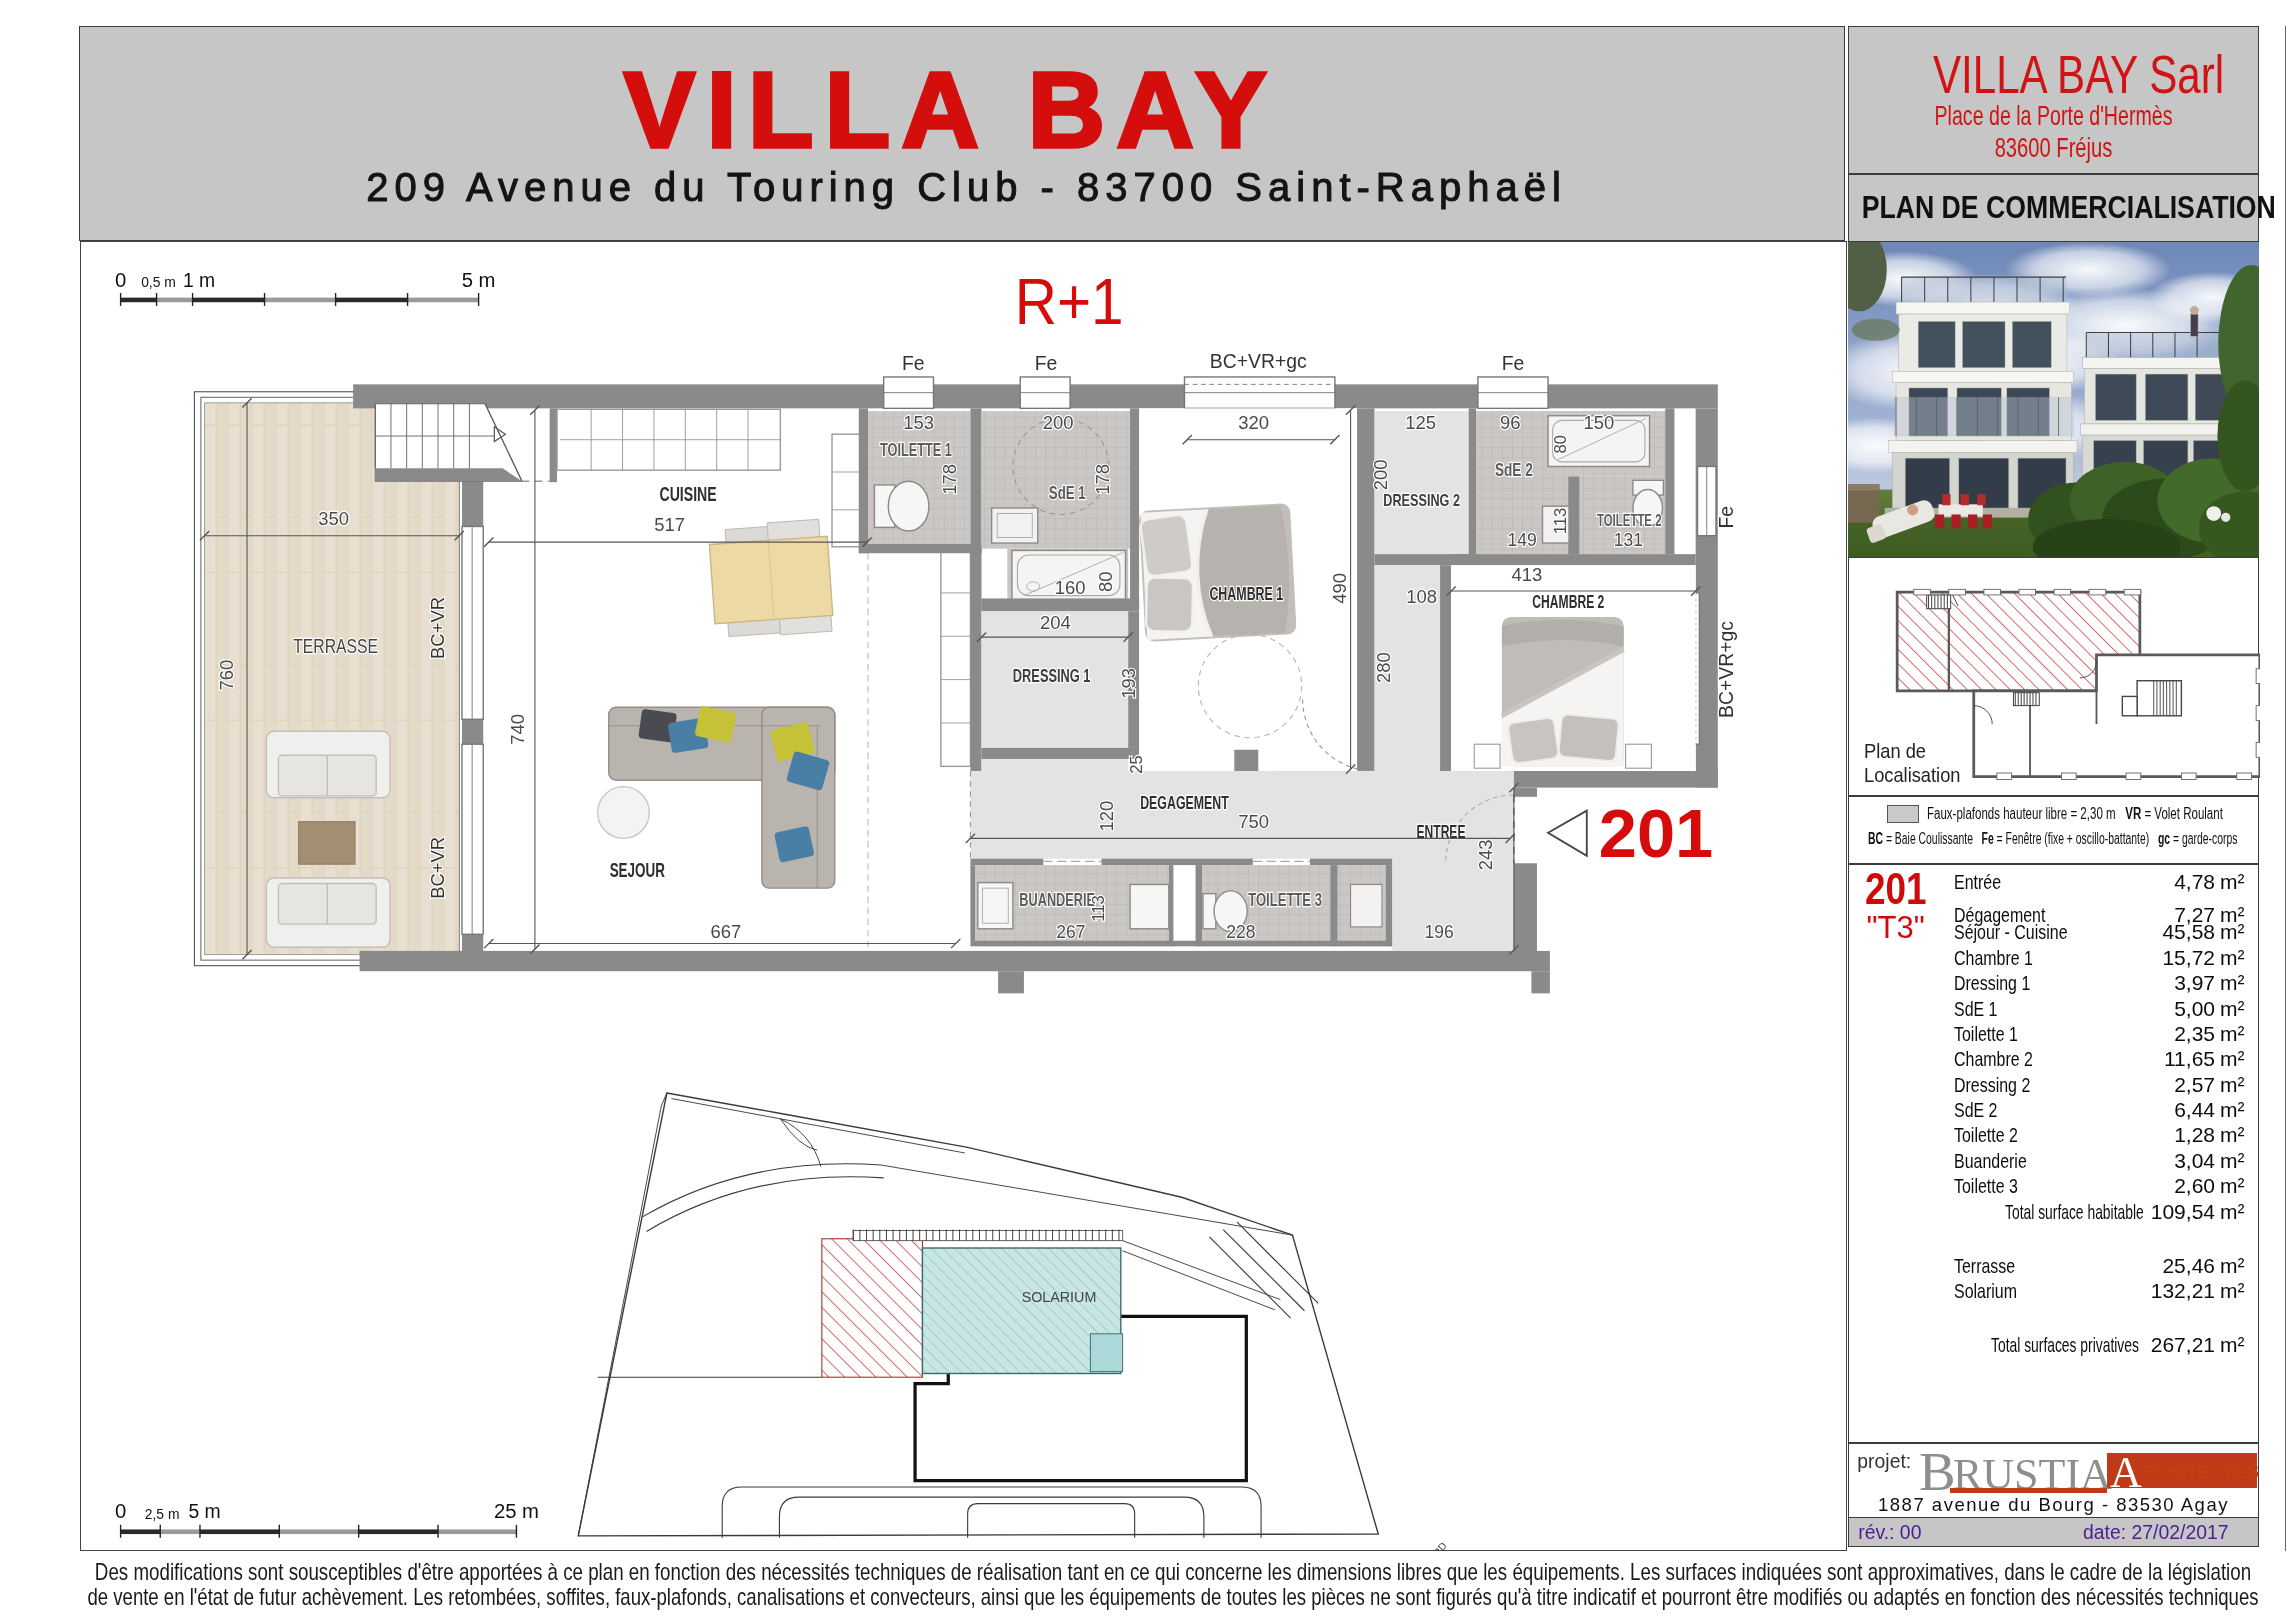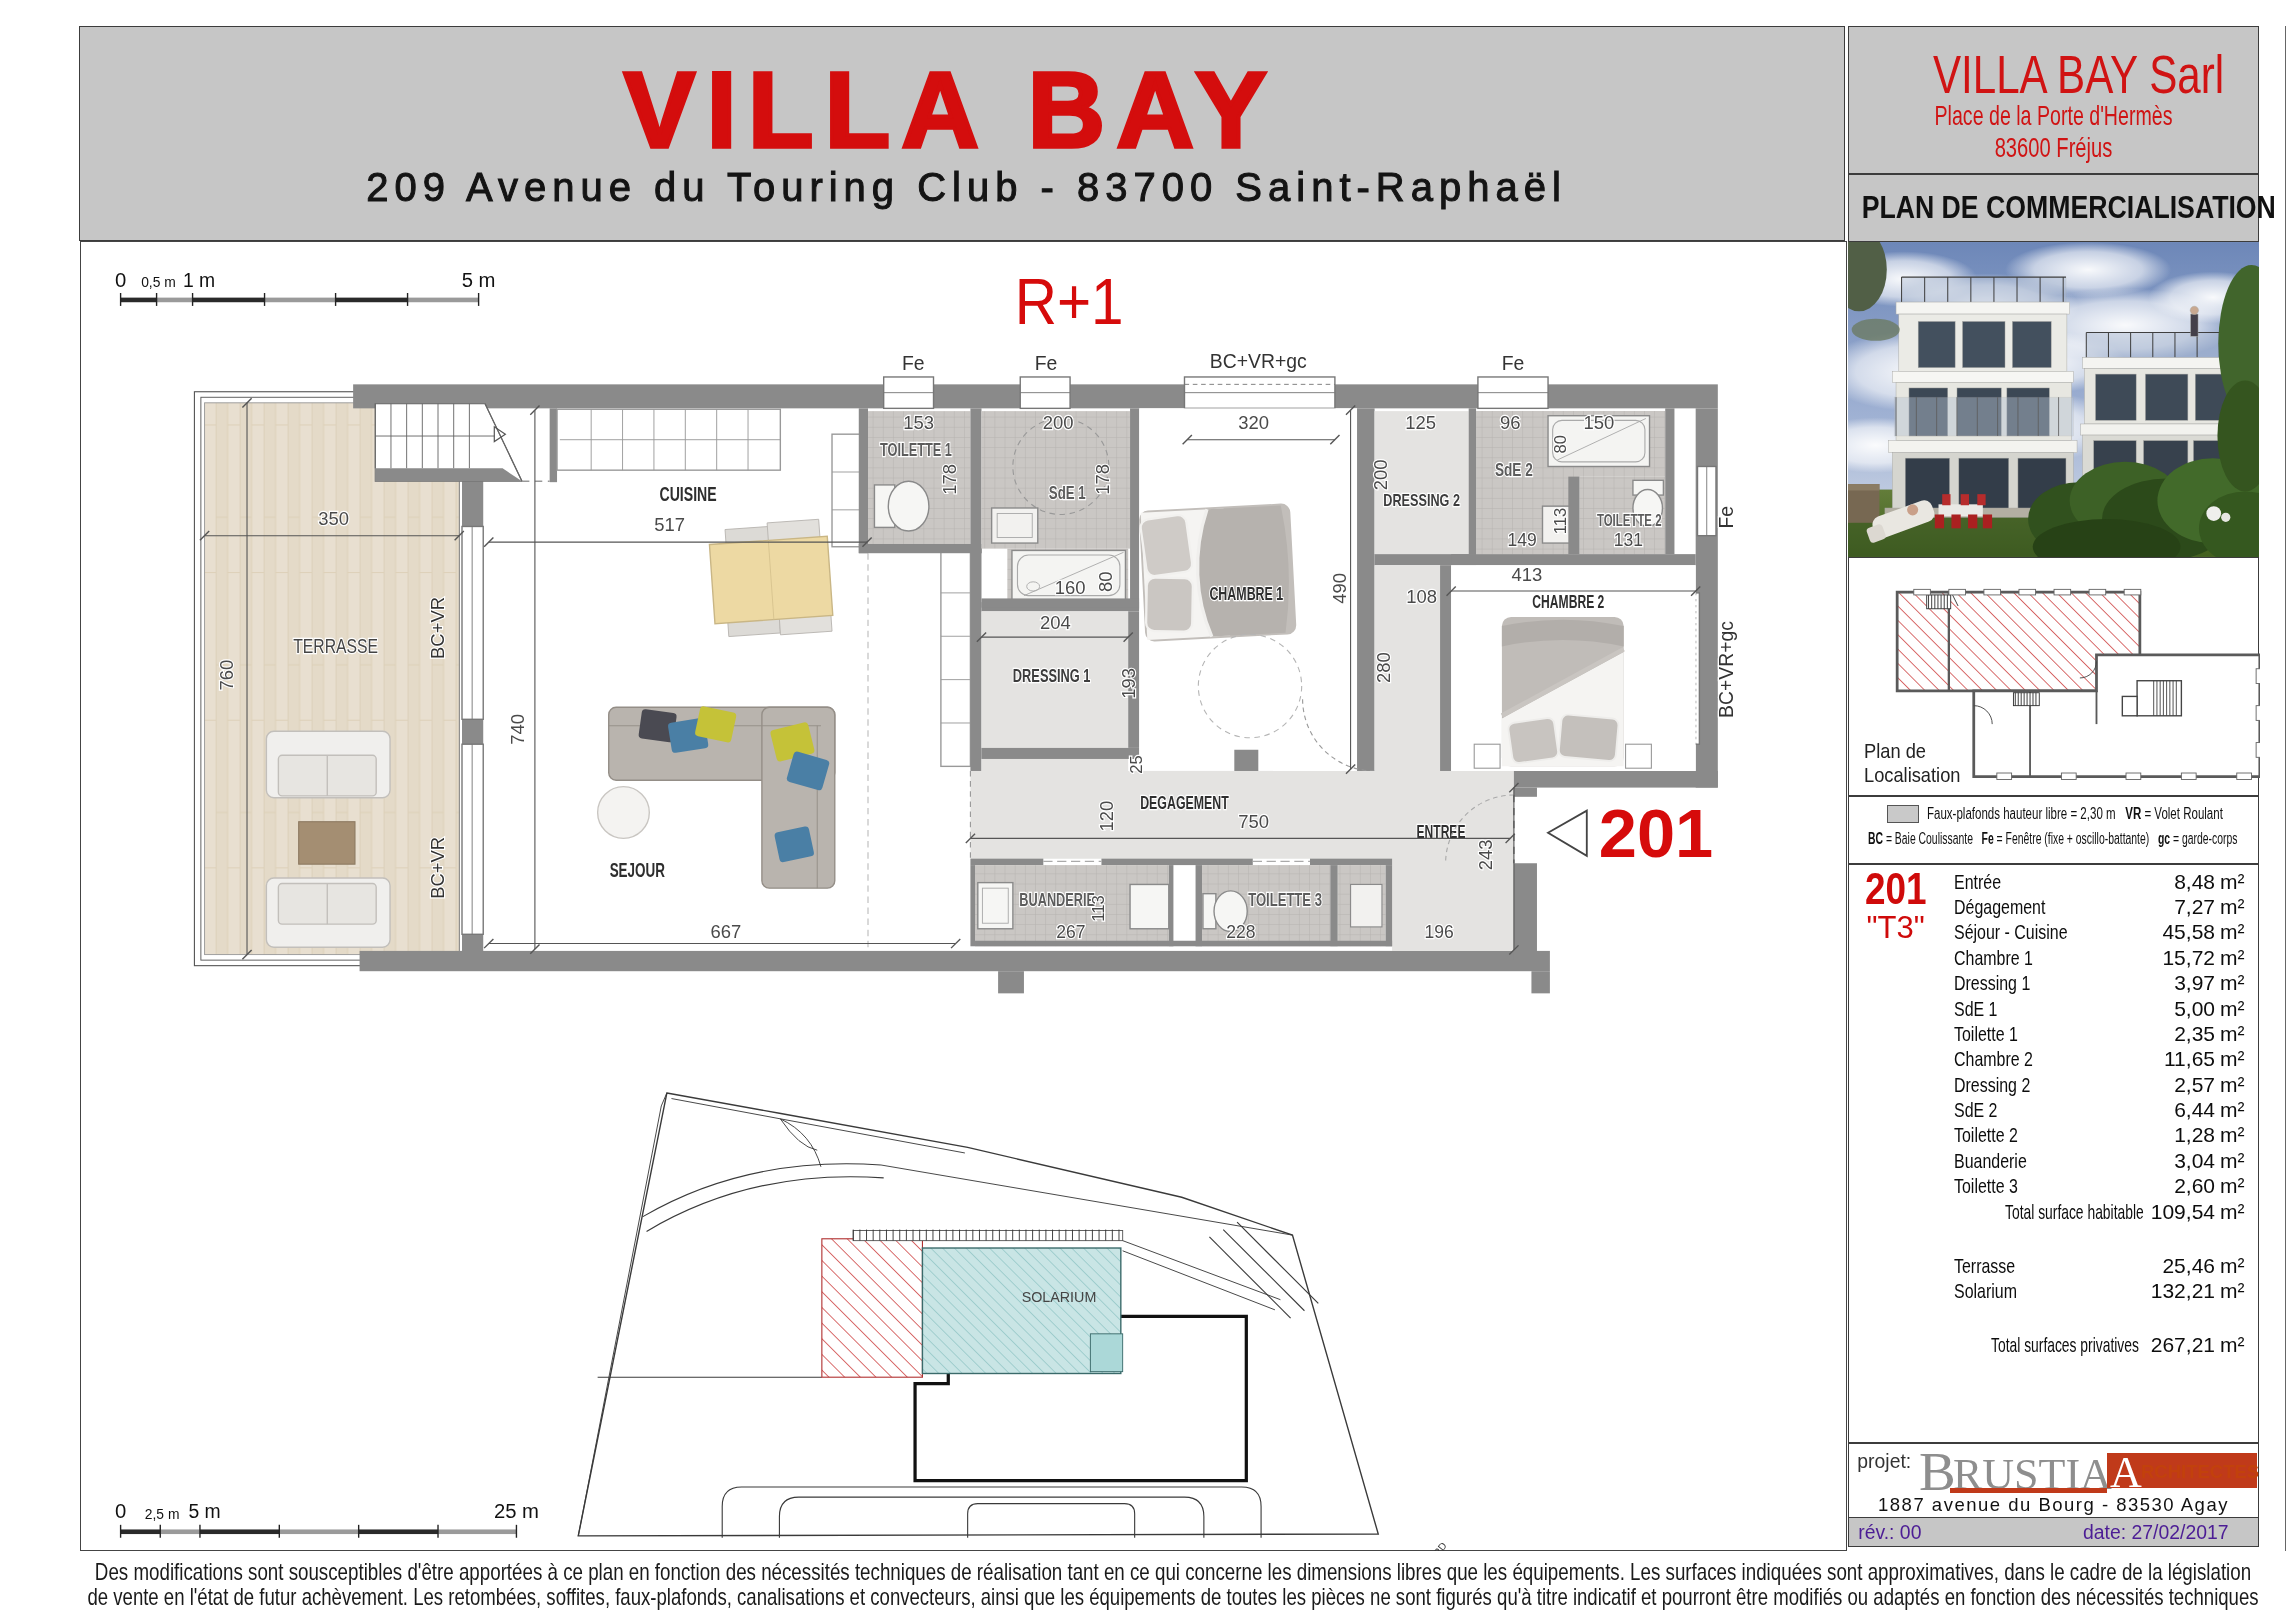--- a/index.html
+++ b/index.html
@@ -243,22 +243,22 @@
     <div class="abs" style="left:14.8px;top:181px;font-size:21px;color:#222;line-height:24px;transform:scaleX(0.87);transform-origin:0 0;">Plan de<br>Localisation</div>
   </div>
   <div class="abs" id="sideleg">
     <div class="abs" style="left:38px;top:8.3px;width:30px;height:15.7px;background:#c9c9c9;border:1.4px solid #555;"></div>
     <div class="abs l1" style="left:78px;top:8.3px;">Faux-plafonds hauteur libre = 2,30 m &nbsp;&nbsp;<b>VR</b> = Volet Roulant</div>
     <div class="abs l2" style="left:18.5px;top:33px;"><b>BC</b> = Baie Coulissante &nbsp;&nbsp;<b>Fe</b> = Fenêtre (fixe + oscillo-battante) &nbsp;&nbsp;<b>gc</b> = garde-corps</div>
   </div>
   <div class="abs" id="sidetab">
     <div class="abs red" style="left:15.7px;top:-1.8px;font-size:45px;font-weight:bold;transform:scaleX(0.82);transform-origin:0 50%;">201</div>
     <div class="abs red" style="left:17.5px;top:45px;font-size:31px;">"T3"</div>
-    <div class="row" style="top:4.6px;"><span class="lab">Entrée</span><span class="v">8,48</span><span class="u">m²</span></div>
-    <div class="row" style="top:30px;"><span class="lab">Dégagement</span><span class="v">7,27</span><span class="u">m²</span></div>
+    <div class="row" style="top:4.6px;"><span class="lab">Entrée</span><span class="v">4,78</span><span class="u">m²</span></div>
+    <div class="row" style="top:38px;"><span class="lab">Dégagement</span><span class="v">7,27</span><span class="u">m²</span></div>
     <div class="row" style="top:55px;"><span class="lab">Séjour - Cuisine</span><span class="v">45,58</span><span class="u">m²</span></div>
     <div class="row" style="top:81px;"><span class="lab">Chambre 1</span><span class="v">15,72</span><span class="u">m²</span></div>
     <div class="row" style="top:106px;"><span class="lab">Dressing 1</span><span class="v">3,97</span><span class="u">m²</span></div>
     <div class="row" style="top:132px;"><span class="lab">SdE 1</span><span class="v">5,00</span><span class="u">m²</span></div>
     <div class="row" style="top:157px;"><span class="lab">Toilette 1</span><span class="v">2,35</span><span class="u">m²</span></div>
     <div class="row" style="top:182px;"><span class="lab">Chambre 2</span><span class="v">11,65</span><span class="u">m²</span></div>
     <div class="row" style="top:208px;"><span class="lab">Dressing 2</span><span class="v">2,57</span><span class="u">m²</span></div>
     <div class="row" style="top:233px;"><span class="lab">SdE 2</span><span class="v">6,44</span><span class="u">m²</span></div>
     <div class="row" style="top:258px;"><span class="lab">Toilette 2</span><span class="v">1,28</span><span class="u">m²</span></div>
     <div class="row" style="top:284px;"><span class="lab">Buanderie</span><span class="v">3,04</span><span class="u">m²</span></div>

